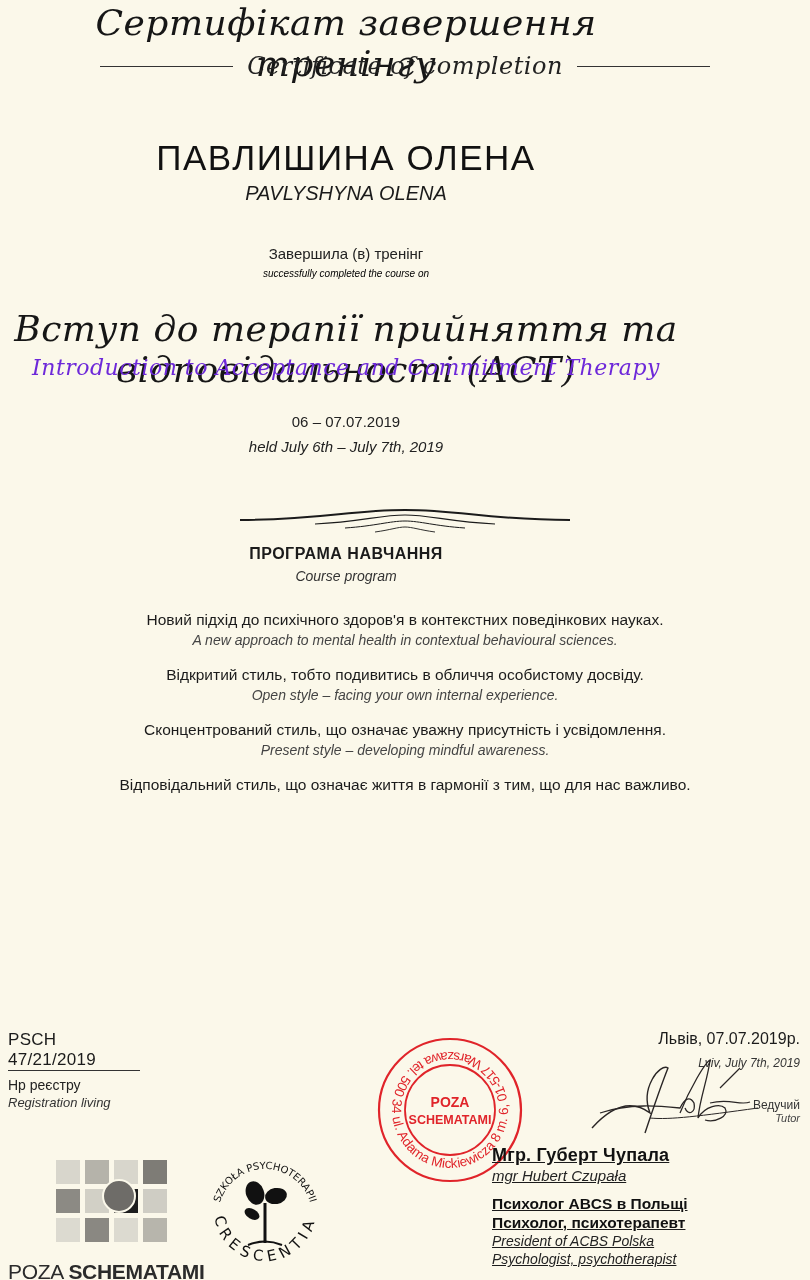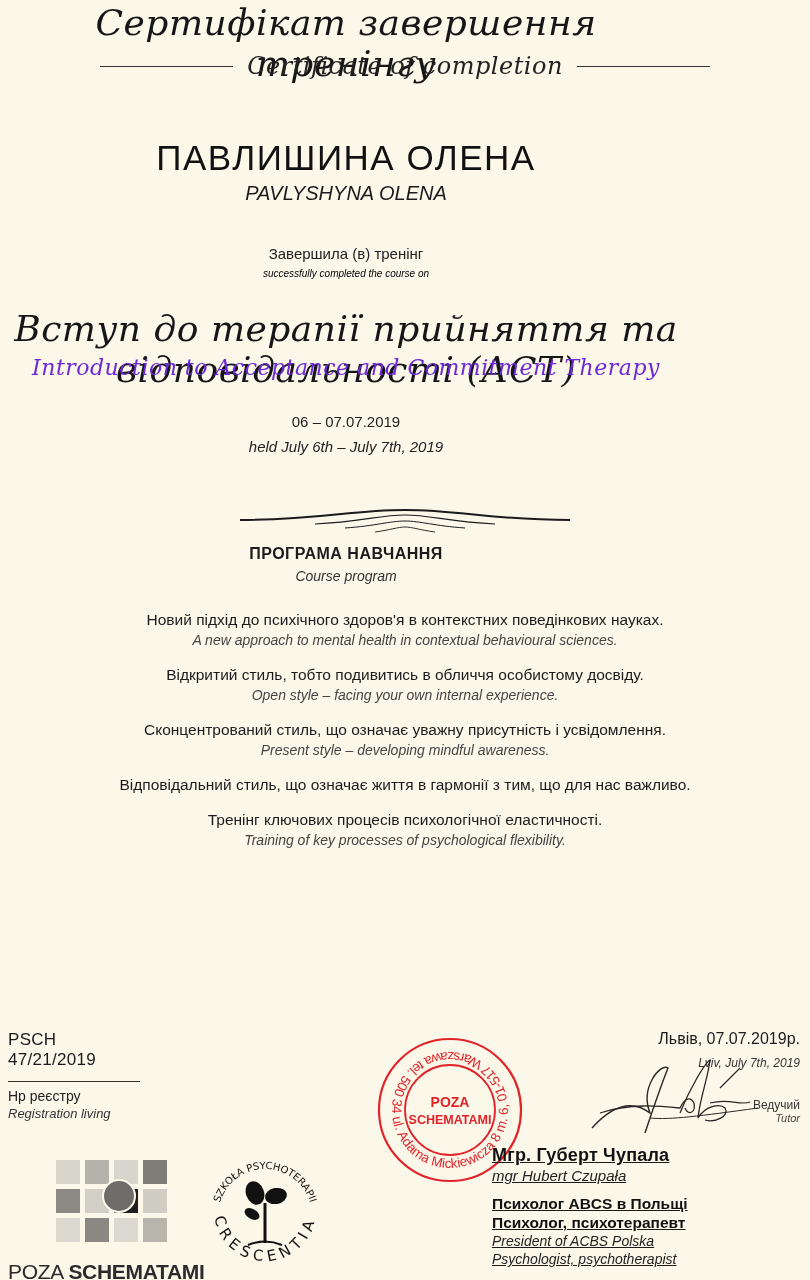--- a/index.html
+++ b/index.html
@@ -41,21 +41,21 @@
 
   .program-ua { top: 545px; font-size: 16px; font-weight: bold; letter-spacing: 0.5px; color: #1b1b1b; }
   .program-en { top: 568px; font-size: 14px; font-style: italic; color: #333; }
 
   .items { position: absolute; top: 610px; left: 0; width: 810px; }
   .item { text-align: center; margin-bottom: 15px; }
   .item .ua { font-size: 15.5px; color: #1b1b1b; line-height: 20px; }
   .item .en { font-size: 14px; font-style: italic; color: #444; line-height: 20px; }
 
   .reg { position: absolute; left: 8px; top: 1030px; }
-  .reg .num { font-size: 17px; color: #1b1b1b; padding-bottom: 11px; border-bottom: 1.5px solid #333; width: 132px; letter-spacing: 0.3px; }
+  .reg .num { font-size: 17px; color: #1b1b1b; padding-bottom: 0; border-bottom: 1.5px solid #333; width: 132px; letter-spacing: 0.3px; }
   .reg .label-ua { font-size: 14px; margin-top: 6px; color: #222; }
   .reg .label-en { font-size: 13px; font-style: italic; color: #333; margin-top: 2px; }
 
   .logo-poza { position: absolute; left: 8px; top: 1160px; width: 160px; }
   .logo-poza .grid { position: absolute; left: 48px; top: 0; width: 116px; height: 90px; }
   .logo-poza .text { position: absolute; left: 0; top: 100px; font-size: 21px; white-space: nowrap; color: #2b2b2b; letter-spacing: -0.3px; }
   .logo-poza .text b { font-weight: bold; }
 
   .logo-crescentia { position: absolute; left: 200px; top: 1148px; width: 130px; height: 130px; }
 
@@ -117,24 +117,20 @@
     <div class="item">
       <div class="ua">Відкритий стиль, тобто подивитись в обличчя особистому досвіду.</div>
       <div class="en">Open style – facing your own internal experience.</div>
     </div>
     <div class="item">
       <div class="ua">Сконцентрований стиль, що означає уважну присутність і усвідомлення.</div>
       <div class="en">Present style – developing mindful awareness.</div>
     </div>
     <div class="item">
       <div class="ua">Відповідальний стиль, що означає життя в гармонії з тим, що для нас важливо.</div>
-    </div>
-    <div class="item">
-      <div class="ua">Тренінг ключових процесів психологічної еластичності.</div>
-      <div class="en">Training of key processes of psychological flexibility.</div>
     </div>
   </div>
 
   <div class="reg">
     <div class="num">PSCH 47/21/2019</div>
     <div class="label-ua">Нр реєстру</div>
     <div class="label-en">Registration living</div>
   </div>
 
   <div class="logo-poza">

